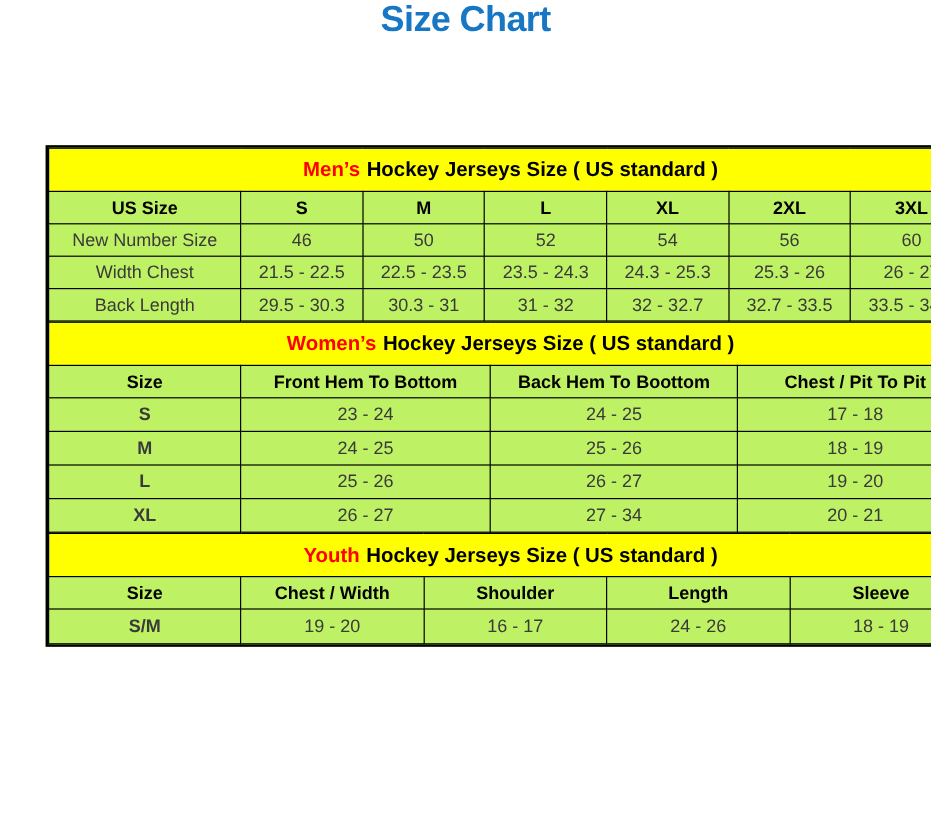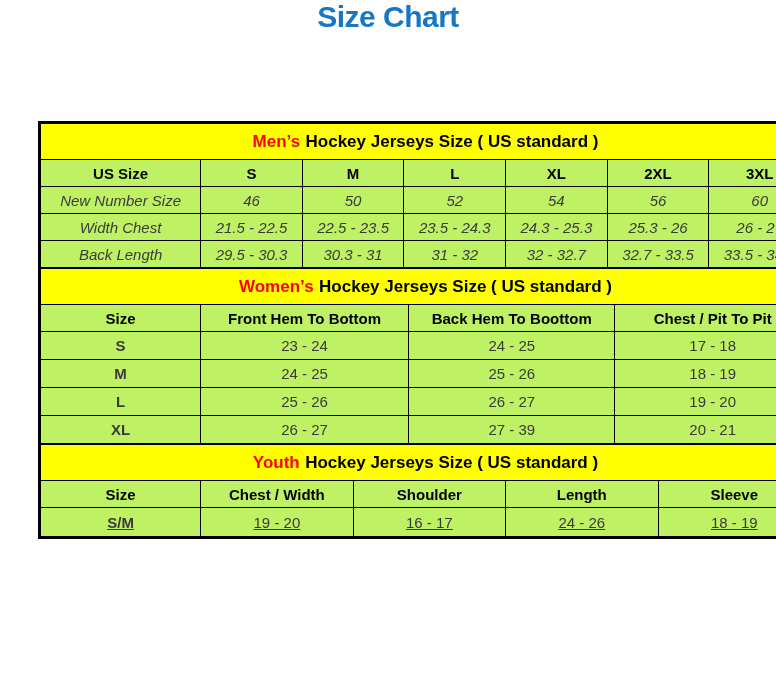--- a/index.html
+++ b/index.html
@@ -56,23 +56,23 @@
   .header-row th {
     height: 26px;
     font-size: 15px;
     font-weight: bold;
     color: #000;
   }
   .data-row td {
     font-size: 15px;
     color: #3a3a3a;
   }
-  .mens .data-row td   { height: 26px; font-style: italic; }
+  .mens .data-row td   { height: 26px; }
   .womens .data-row td { height: 27px; }
-  .youth .data-row td  { height: 28px; text-decoration: underline; }
+  .youth .data-row td  { height: 28px; }
   .row-label-bold { font-weight: bold; color: #000; }
   .misspelled {
     margin-left: 0.30em;
     text-decoration-style: wavy;
     text-decoration-color: #C00000;
     text-decoration-thickness: 1px;
     text-underline-offset: 3px;
   }
 </style>
 </head>
@@ -172,21 +172,21 @@
       </tr>
       <tr class="data-row">
         <td class="row-label-bold">L</td>
         <td>25 - 26</td>
         <td>26 - 27</td>
         <td>19 - 20</td>
       </tr>
       <tr class="data-row">
         <td class="row-label-bold">XL</td>
         <td>26 - 27</td>
-        <td>27 - 39</td>
+        <td>27 - 34</td>
         <td>20 - 21</td>
       </tr>
     </tbody>
   </table>
 
   <table class="youth">
     <colgroup>
       <col style="width:20.8%">
         <col style="width:19.8%">
         <col style="width:19.8%">

